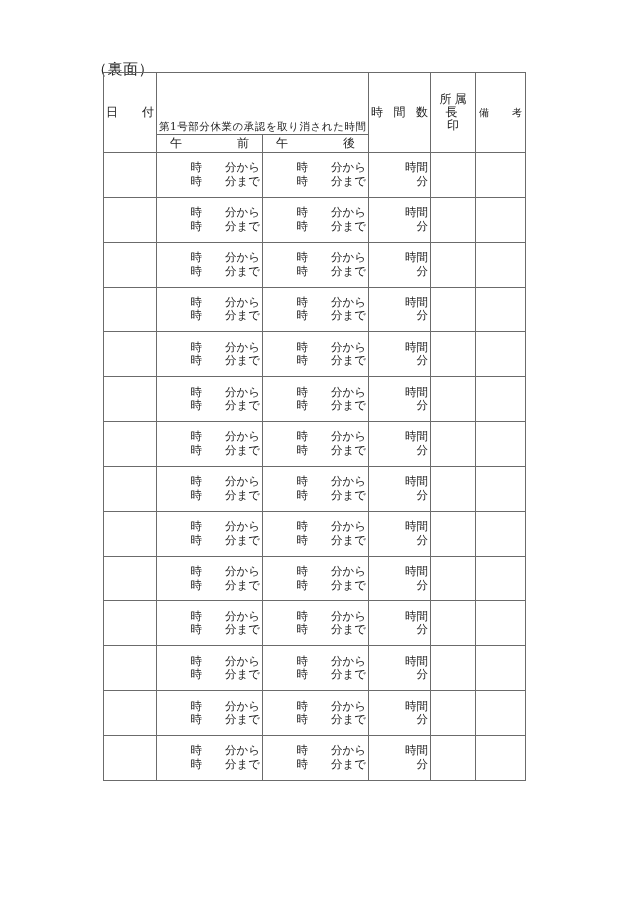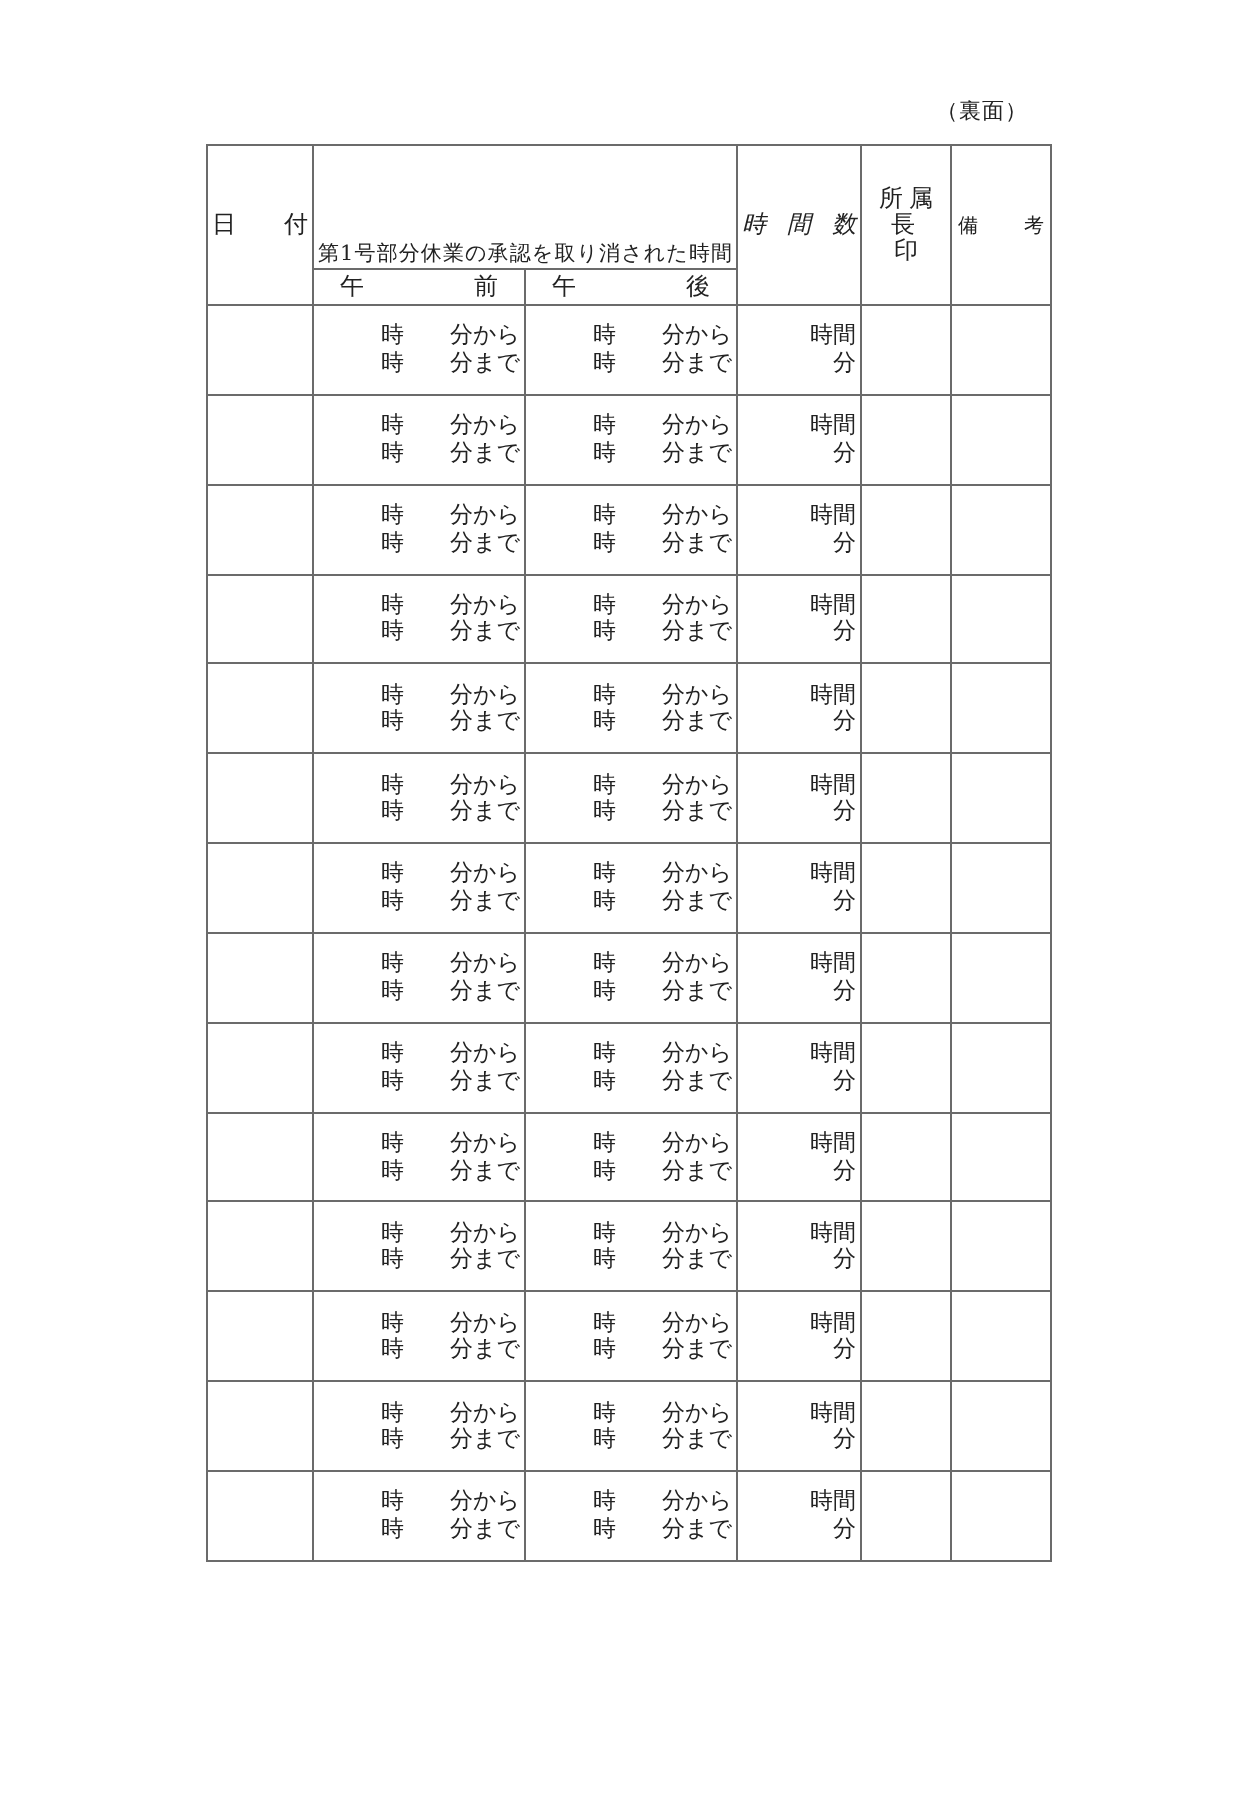--- a/index.html
+++ b/index.html
@@ -9,25 +9,25 @@
   }
   body {
     position: relative;
     width: 630px;
     height: 903px;
     font-family: "DejaVu Serif", "Liberation Serif", serif;
     color: var(--ink, #222222);
   }
   .side-label {
     position: absolute;
-    top: 48px;
+    top: 60px;
     left: 92px;
     width: 422px;
-    text-align: right;
-    font-size: 11px;
+    text-align: left;
+    font-size: 15px;
     letter-spacing: 0.5px;
   }
   table.form-table {
     position: absolute;
     left: 103px;
     top: 72px;
     width: 422px;
     border-collapse: collapse;
     table-layout: fixed;
   }
@@ -43,21 +43,21 @@
   tr.data-row { height: 44.857px; }
 
   .justify {
     text-align: justify;
     text-align-last: justify;
     white-space: nowrap;
   }
   .h-date-label   { padding: 0 2px;  font-size: 12px; }
   .h-cancel-label { padding: 0 2px;  font-size: 10.5px; margin-top: 47px; }
   .h-ampm-label   { padding: 0 13px; font-size: 12px; }
-  .h-hours-label  { padding: 0 2px;  font-size: 12px; font-style: italic; }
+  .h-hours-label  { padding: 0 2px;  font-size: 12px; }
   .h-remarks-label{ padding: 0 3px;  font-size: 10px; }
 
   .h-seal { text-align: center; font-size: 12px; }
   .seal-top    { line-height: 13px; letter-spacing: 3px; text-indent: 3px; }
   .seal-bottom { line-height: 13px; }
 
   .tline {
     font-size: 11.5px;
     line-height: 13.5px;
     text-align: right;

